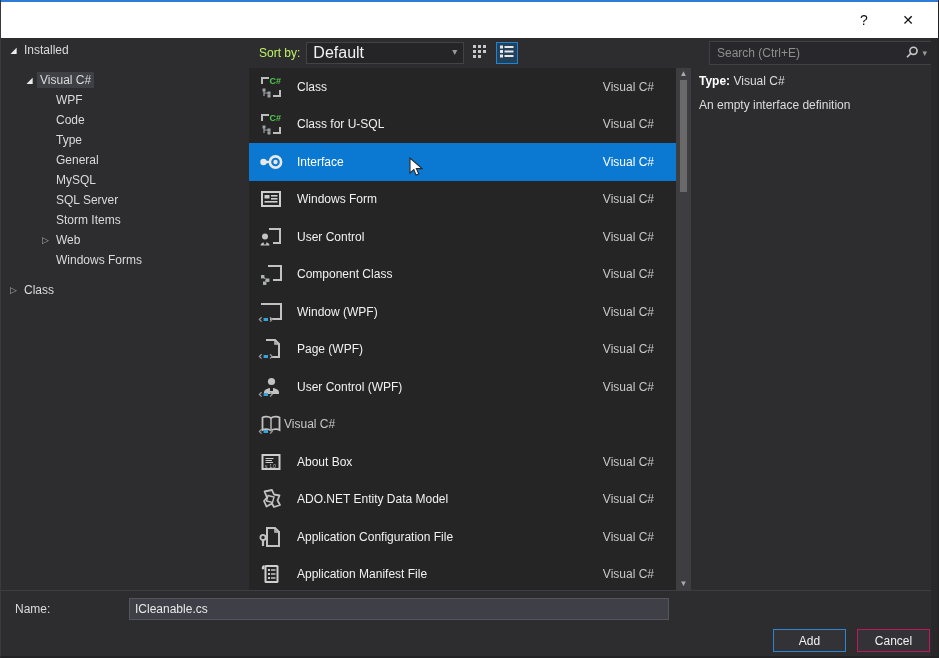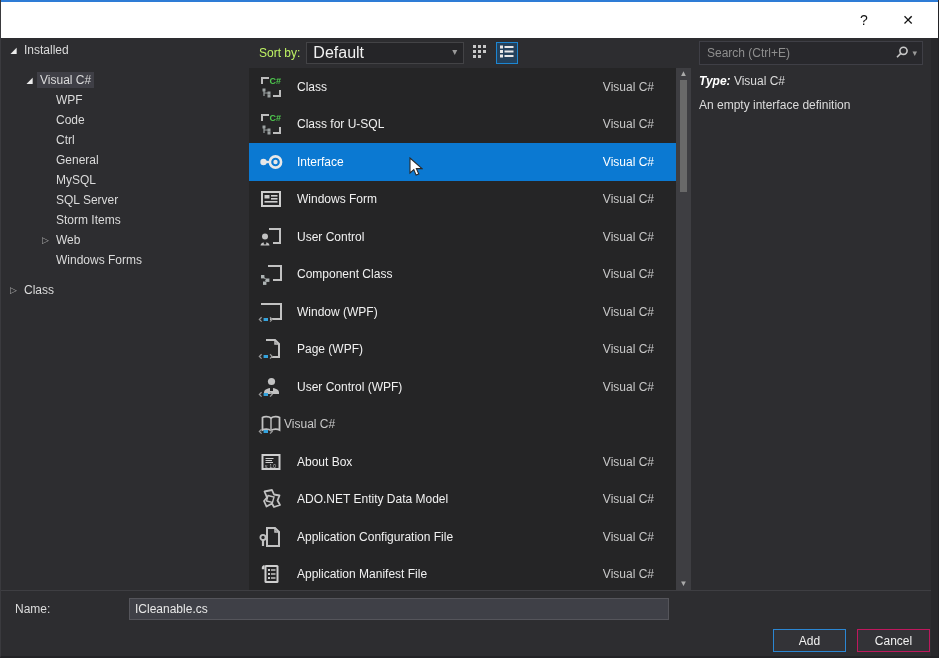--- a/index.html
+++ b/index.html
@@ -39,28 +39,28 @@
   .rlabel{margin-left:13px;font-size:12px;color:#F1F1F1;flex:1;white-space:nowrap;}
   .rtype{font-size:12px;color:#C8C8C8;margin-right:22px;}
   .row.selected .rlabel,.row.selected .rtype{color:#FFFFFF;}
   
   .scrollbar{position:absolute;left:427px;top:30px;width:15px;height:522px;background:#3E3E42;}
   .sb-up,.sb-down{position:absolute;left:0;width:15px;height:12px;text-align:center;font-size:8px;color:#ABABAB;line-height:12px;}
   .sb-up{top:0;} .sb-down{bottom:0;}
   .sb-thumb{position:absolute;left:4px;top:12px;width:7px;height:112px;background:#696969;}
   
   .right-panel{position:absolute;left:690px;top:38px;width:240px;height:552px;background:#2D2D30;}
-  .searchbox{position:absolute;left:8px;top:3px;width:224px;height:24px;background:#28282C;
+  .searchbox{position:absolute;left:18px;top:3px;width:224px;height:24px;background:#28282C;
              border:1px solid #3F3F46;display:flex;align-items:center;position:absolute;}
   .searchbox .ph{font-size:12px;color:#8E8E8E;margin-left:7px;flex:1;}
   .searchbox .sic{margin-right:2px;display:flex;align-items:center;}
   .searchbox .sdd{font-size:9px;color:#9a9a9a;margin-right:5px;}
   .info{position:absolute;left:8px;top:36px;width:228px;font-size:12px;color:#DCDCDC;}
   .info .line1{margin-top:0;}
-  .info .b{font-weight:bold;color:#FFFFFF;font-style:italic;}
+  .info .b{font-weight:bold;color:#FFFFFF;}
   .info .desc{margin-top:10px;color:#DCDCDC;}
   .right-gutter{position:absolute;left:930px;top:38px;width:9px;height:620px;background:#28282B;}
   
   .footer{position:absolute;left:0;top:590px;width:930px;height:88px;background:#2D2D30;border-top:1px solid #3E3E42;}
   .name-label{position:absolute;left:14px;top:11px;font-size:12px;color:#DCDCDC;}
   .name-input{position:absolute;left:128px;top:7px;width:540px;height:22px;background:#3F4047;
               border:1px solid #55555B;color:#E8E8E8;font-size:12px;padding:0 5px;outline:none;}
   .btn{position:absolute;top:38px;width:73px;height:23px;background:#333337;color:#F1F1F1;
        font-size:12px;border:1px solid #be185d;}
   .btn.add{left:772px;border-color:#2B86D2;}
@@ -92,21 +92,21 @@
       <div class="tree-item" style="padding-left: 37px;">
         <span class="tw"></span>
         <span class="tl">WPF</span>
       </div>
       <div class="tree-item" style="padding-left: 37px;">
         <span class="tw"></span>
         <span class="tl">Code</span>
       </div>
       <div class="tree-item" style="padding-left: 37px;">
         <span class="tw"></span>
-        <span class="tl">Ctrl</span>
+        <span class="tl">Type</span>
       </div>
       <div class="tree-item" style="padding-left: 37px;">
         <span class="tw"></span>
         <span class="tl">General</span>
       </div>
       <div class="tree-item" style="padding-left: 37px;">
         <span class="tw"></span>
         <span class="tl">MySQL</span>
       </div>
       <div class="tree-item" style="padding-left: 37px;">

